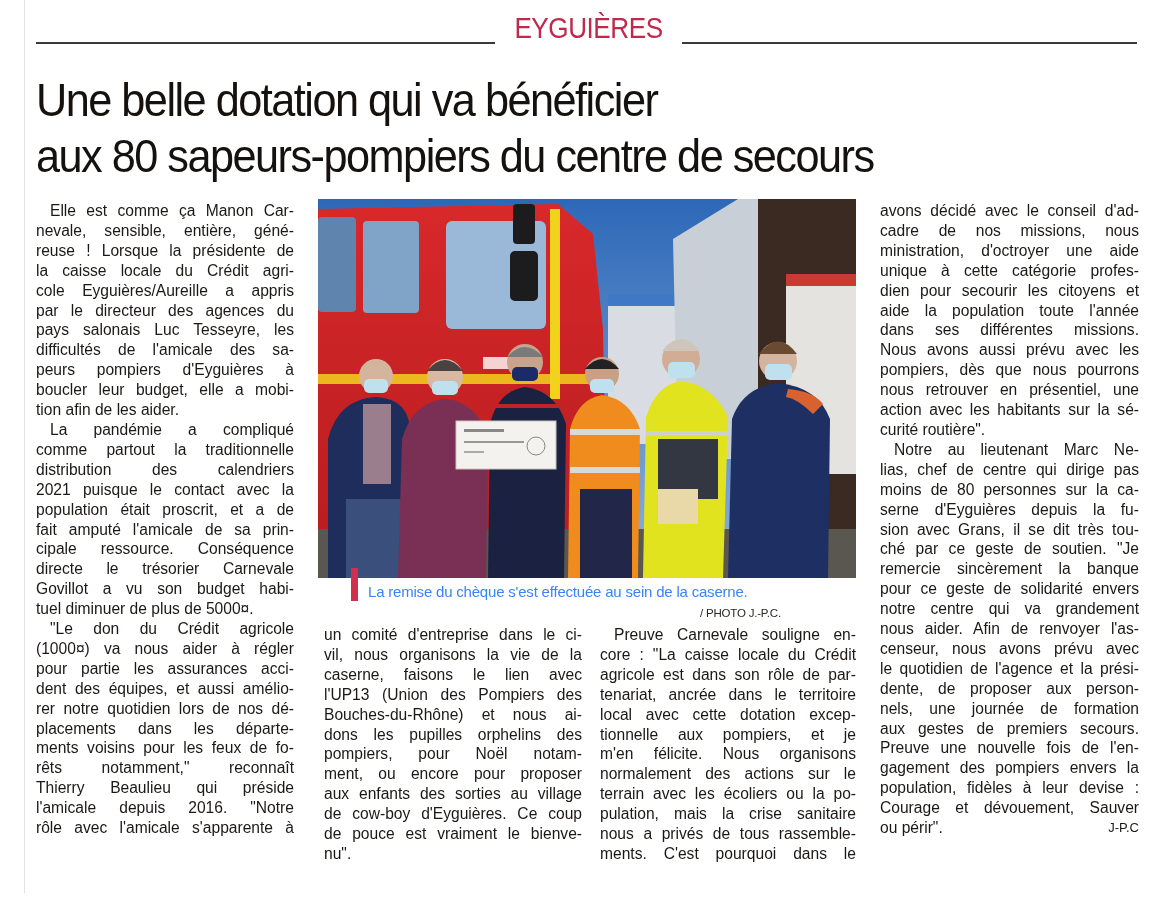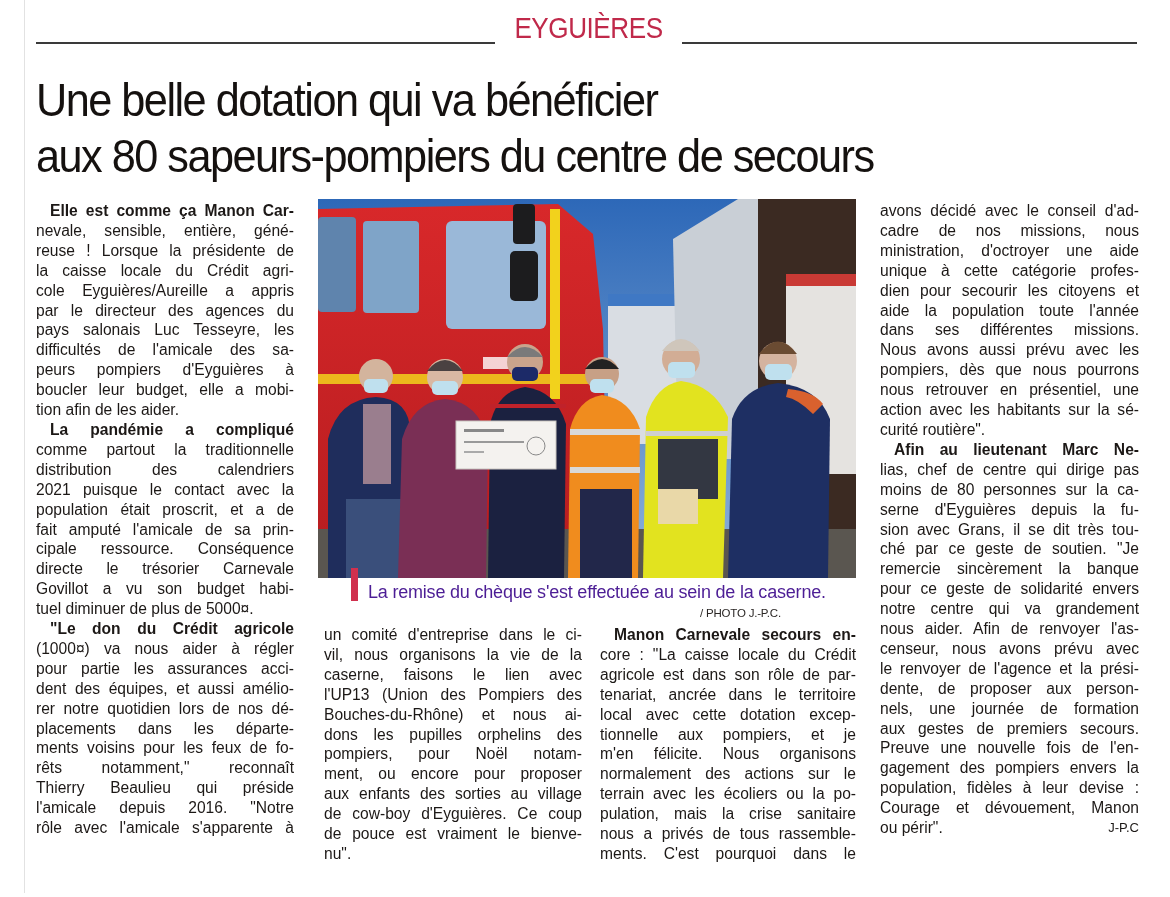--- a/index.html
+++ b/index.html
@@ -43,40 +43,40 @@
   
   .col {
     position: absolute;
     font-family: "Liberation Sans", "DejaVu Sans", sans-serif;
     font-size: 15.6px; line-height: 19.9px;
     color: #1c1816;
     text-align: justify;
   }
   .col .line { display: block; white-space: nowrap; text-align-last: justify; text-align: justify; }
   .col .line.last { text-align-last: left; }
-  .col .line.indent { padding-left: 14px; font-weight: bold; }
+  .col .line.indent { padding-left: 14px; }
 
   .col-1 { left: 36px; top: 201px; width: 258px; }
   .col-2 { left: 324px; top: 625px; width: 258px; }
   .col-3 { left: 600px; top: 625px; width: 256px; }
   .col-4 { left: 880px; top: 201px; width: 259px; }
 
   
   .photo {
     position: absolute; left: 318px; top: 199px; width: 538px; height: 379px;
     overflow: hidden; background: #2b2a2e;
   }
   .photo svg { display: block; }
   .caption-bar {
     position: absolute; left: 351px; top: 568px; width: 7px; height: 33px;
     background: #d0304e;
   }
   .caption {
     position: absolute; left: 368px; top: 582px; width: 500px;
-    font-size: 18px; line-height: 20px; color: #4c1d95; white-space: nowrap;
+    font-size: 15px; line-height: 20px; color: #3b82f6; white-space: nowrap;
     letter-spacing: -0.2px;
   }
   .credit {
     position: absolute; left: 700px; top: 607px; width: 157px;
     font-size: 11.5px; color: #2a2624; letter-spacing: -0.2px;
   }
   .signature { float: right; font-size: 13px; }
 </style>
 </head>
 <body>
@@ -219,21 +219,21 @@
     <span class="line">Bouches-du-Rhône) et nous ai-</span>
     <span class="line">dons les pupilles orphelins des</span>
     <span class="line">pompiers, pour Noël notam-</span>
     <span class="line">ment, ou encore pour proposer</span>
     <span class="line">aux enfants des sorties au village</span>
     <span class="line">de cow-boy d'Eyguières. Ce coup</span>
     <span class="line">de pouce est vraiment le bienve-</span>
     <span class="line last">nu".</span>
   </div>
 <div class="col col-3">
-    <span class="line indent">Manon Carnevale secours en-</span>
+    <span class="line indent">Preuve Carnevale souligne en-</span>
     <span class="line">core : "La caisse locale du Crédit</span>
     <span class="line">agricole est dans son rôle de par-</span>
     <span class="line">tenariat, ancrée dans le territoire</span>
     <span class="line">local avec cette dotation excep-</span>
     <span class="line">tionnelle aux pompiers, et je</span>
     <span class="line">m'en félicite. Nous organisons</span>
     <span class="line">normalement des actions sur le</span>
     <span class="line">terrain avec les écoliers ou la po-</span>
     <span class="line">pulation, mais la crise sanitaire</span>
     <span class="line">nous a privés de tous rassemble-</span>
@@ -245,33 +245,33 @@
     <span class="line">ministration, d'octroyer une aide</span>
     <span class="line">unique à cette catégorie profes-</span>
     <span class="line">dien pour secourir les citoyens et</span>
     <span class="line">aide la population toute l'année</span>
     <span class="line">dans ses différentes missions.</span>
     <span class="line">Nous avons aussi prévu avec les</span>
     <span class="line">pompiers, dès que nous pourrons</span>
     <span class="line">nous retrouver en présentiel, une</span>
     <span class="line">action avec les habitants sur la sé-</span>
     <span class="line last">curité routière".</span>
-    <span class="line indent">Afin au lieutenant Marc Ne-</span>
+    <span class="line indent">Notre au lieutenant Marc Ne-</span>
     <span class="line">lias, chef de centre qui dirige pas</span>
     <span class="line">moins de 80 personnes sur la ca-</span>
     <span class="line">serne d'Eyguières depuis la fu-</span>
     <span class="line">sion avec Grans, il se dit très tou-</span>
     <span class="line">ché par ce geste de soutien. "Je</span>
     <span class="line">remercie sincèrement la banque</span>
     <span class="line">pour ce geste de solidarité envers</span>
     <span class="line">notre centre qui va grandement</span>
     <span class="line">nous aider. Afin de renvoyer l'as-</span>
     <span class="line">censeur, nous avons prévu avec</span>
-    <span class="line">le renvoyer de l'agence et la prési-</span>
+    <span class="line">le quotidien de l'agence et la prési-</span>
     <span class="line">dente, de proposer aux person-</span>
     <span class="line">nels, une journée de formation</span>
     <span class="line">aux gestes de premiers secours.</span>
     <span class="line">Preuve une nouvelle fois de l'en-</span>
     <span class="line">gagement des pompiers envers la</span>
     <span class="line">population, fidèles à leur devise :</span>
-    <span class="line">Courage et dévouement, Manon</span>
+    <span class="line">Courage et dévouement, Sauver</span>
     <span class="line last">ou périr".<span class="signature">J-P.C</span></span>
   </div>
 
 </body></html>

